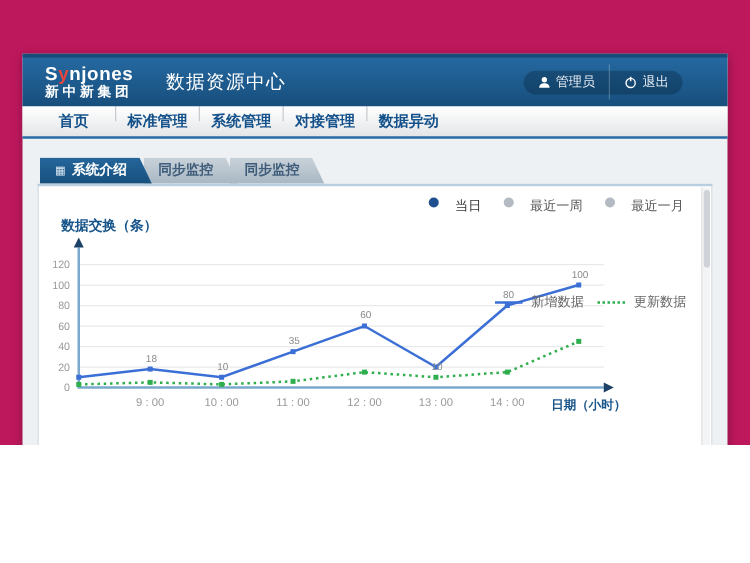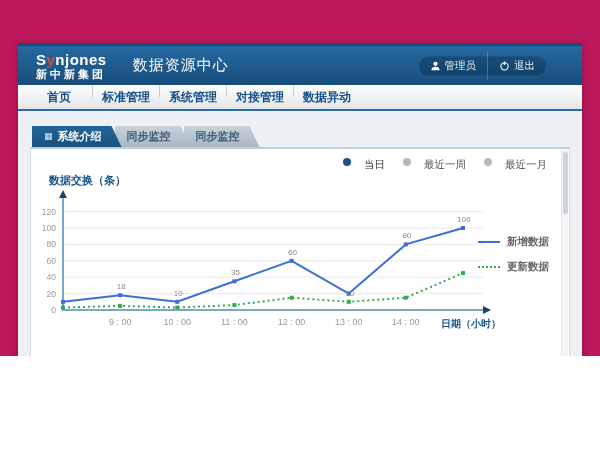--- a/index.html
+++ b/index.html
@@ -50,21 +50,21 @@
   .radio-opt { display:flex; align-items:flex-start; gap:13px; font-size:10.5px; color:#555; cursor:pointer; }
   .radio-dot { width:8px; height:8px; border-radius:50%; background:#b3bac2; }
   .radio-opt.sel .radio-dot { background:#1f4f8f; }
   .radio-opt.sel { color:#333; }
 
   
   .ylabel { margin:24px 0 0 18px; font-size:11px; font-weight:bold; color:#17548a; }
   .chart-svg { display:block; margin-top:2px; }
   svg text { font-family:"Liberation Sans","DejaVu Sans",sans-serif; }
 
-  .series-legend { position:absolute; right:20px; top:86px; display:flex; flex-direction:column; gap:11px;font-weight:bold; }
+  .series-legend { position:absolute; right:20px; top:86px; display:flex; flex-direction:row; gap:11px; }
   .legend-entry { display:flex; align-items:center; gap:7px; font-size:10.5px; color:#666; cursor:pointer; }
   .line-sample { width:22px; height:0; }
   .line-sample.solid  { border-top:2px solid #3b6fd6; }
   .line-sample.dotted { border-top:2px dotted #2fae4e; }
 
   
   .note { margin:16px 0 0 30px; font-size:8px; white-space:nowrap; color:#9c8080; }
   .note-prefix { color:#e03a3a; font-weight:bold; }
 
   

